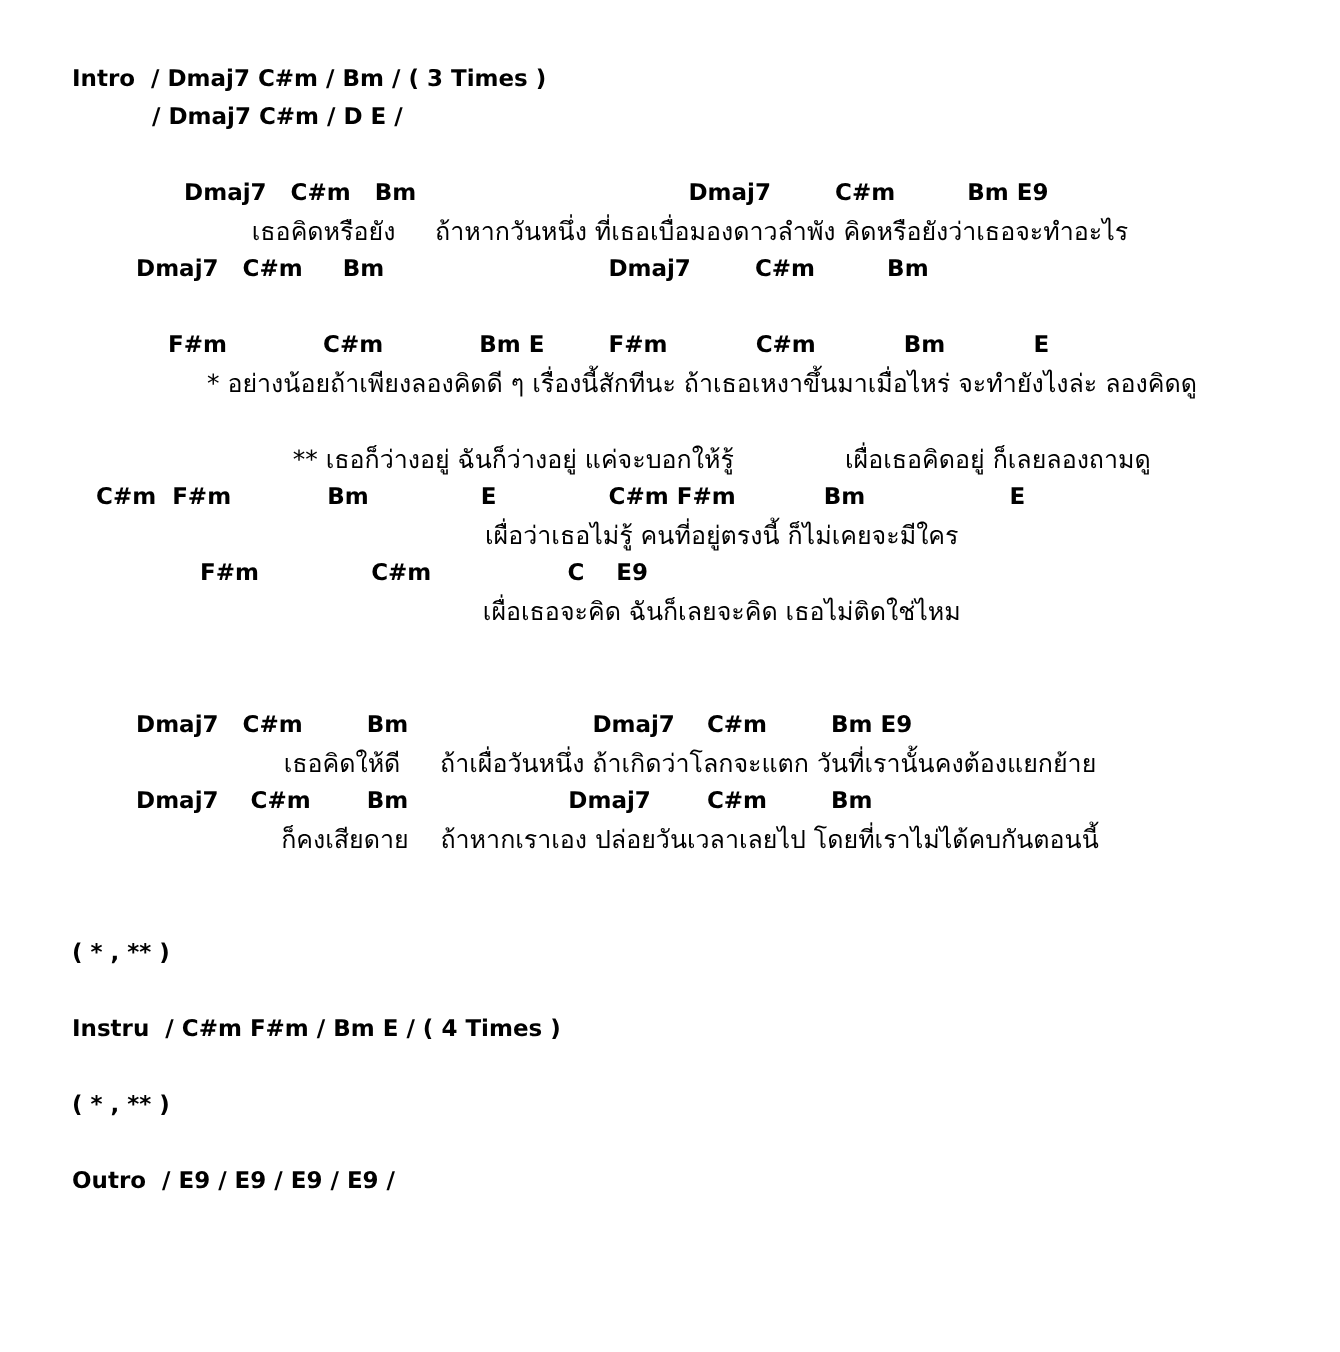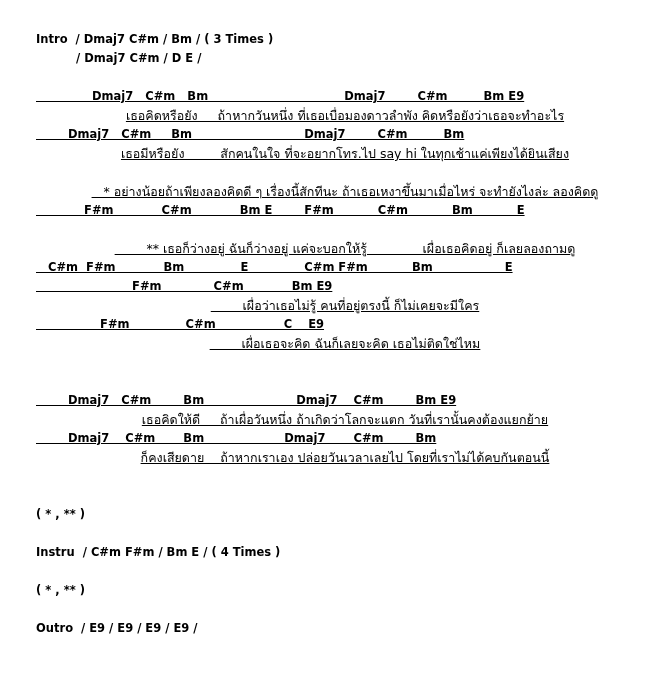--- a/index.html
+++ b/index.html
@@ -17,21 +17,20 @@
   #sheet {
     position: relative;
     width: 670px;
     height: 676px;
     padding: 0;
   }
   .line {
     position: relative;
     white-space: pre;
     font-family: "DejaVu Sans", sans-serif;
-    text-decoration: underline;
   }
   
   .chords {
     font-weight: bold;
     font-size: 11.5px;
     line-height: 19px;
     letter-spacing: 0px;
   }
   
   .lyrics {
@@ -57,28 +56,26 @@
 <body>
 
 <div id="sheet">
   <div id="content">
       <div class="section">Intro  / Dmaj7 C#m / Bm / ( 3 Times )</div>
       <div class="section">          / Dmaj7 C#m / D E /</div>
       <div class="blank"></div>
       <div class="line chords">              Dmaj7   C#m   Bm                                  Dmaj7        C#m         Bm E9</div>
       <div class="line lyrics">เธอคิดหรือยัง     ถ้าหากวันหนึ่ง ที่เธอเบื่อมองดาวลำพัง คิดหรือยังว่าเธอจะทำอะไร</div>
       <div class="line chords">        Dmaj7   C#m     Bm                            Dmaj7        C#m         Bm</div>
-      <div class="line lyrics">เธอมีหรือยัง         สักคนในใจ ที่จะอยากโทร.ไป say hi ในทุกเช้าแค่เพียงได้ยินเสียง</div>
       <div class="blank"></div>
+      <div class="line chords">            F#m            C#m            Bm E        F#m           C#m           Bm           E</div>
       <div class="line lyrics">   * อย่างน้อยถ้าเพียงลองคิดดี ๆ เรื่องนี้สักทีนะ ถ้าเธอเหงาขึ้นมาเมื่อไหร่ จะทำยังไงล่ะ ลองคิดดู</div>
-      <div class="line chords">            F#m            C#m            Bm E        F#m           C#m           Bm           E</div>
       <div class="blank"></div>
       <div class="line lyrics">        ** เธอก็ว่างอยู่ ฉันก็ว่างอยู่ แค่จะบอกให้รู้              เผื่อเธอคิดอยู่ ก็เลยลองถามดู</div>
       <div class="line chords">   C#m  F#m            Bm              E              C#m F#m           Bm                  E</div>
-      <div class="line chords">                        F#m             C#m            Bm E9</div>
       <div class="line lyrics">        เผื่อว่าเธอไม่รู้ คนที่อยู่ตรงนี้ ก็ไม่เคยจะมีใคร</div>
       <div class="line chords">                F#m              C#m                 C    E9</div>
       <div class="line lyrics">        เผื่อเธอจะคิด ฉันก็เลยจะคิด เธอไม่ติดใช่ไหม</div>
       <div class="blank"></div>
       <div class="blank"></div>
       <div class="line chords">        Dmaj7   C#m        Bm                       Dmaj7    C#m        Bm E9</div>
       <div class="line lyrics">เธอคิดให้ดี     ถ้าเผื่อวันหนึ่ง ถ้าเกิดว่าโลกจะแตก วันที่เรานั้นคงต้องแยกย้าย</div>
       <div class="line chords">        Dmaj7    C#m       Bm                    Dmaj7       C#m        Bm</div>
       <div class="line lyrics">ก็คงเสียดาย    ถ้าหากเราเอง ปล่อยวันเวลาเลยไป โดยที่เราไม่ได้คบกันตอนนี้</div>
       <div class="blank"></div>

